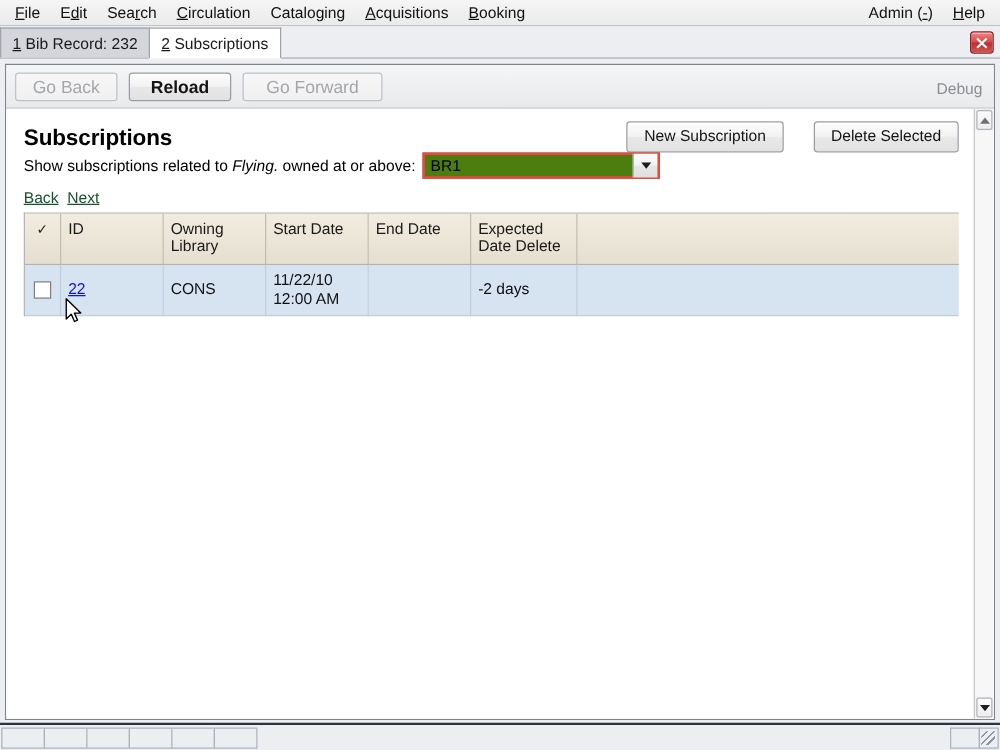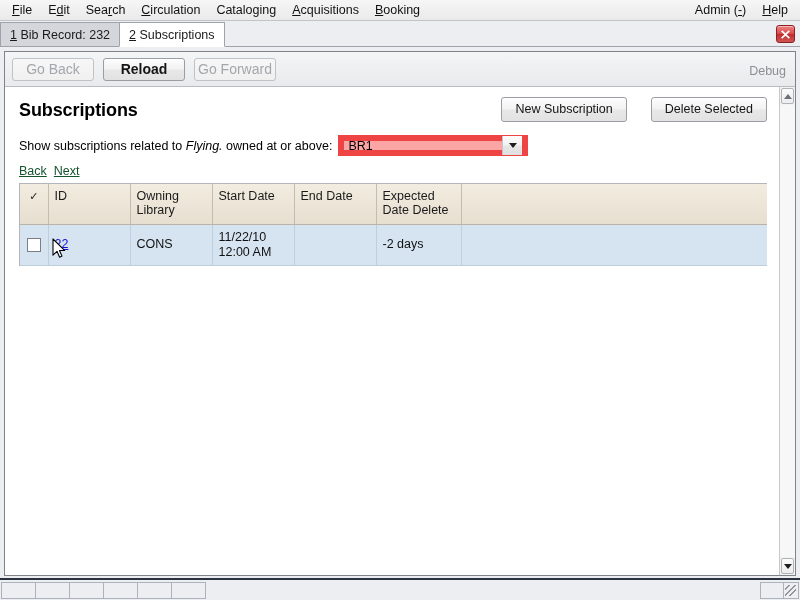--- a/index.html
+++ b/index.html
@@ -143,21 +143,21 @@
   }
   .btn.disabled {
     color: #a3a6ab;
     border-color: #bfc2c7;
     background: linear-gradient(to bottom, #f7f7f7 0%, #f0f0f0 100%);
     cursor: default;
     box-shadow: none;
   }
   .btn-goback { width: 80px; text-align: center; padding: 3px 0; }
   .btn-reload { width: 80px; text-align: center; padding: 3px 0; margin-left: 9px; font-weight: bold; }
-  .btn-goforward { width: 80px; text-align: center; padding: 3px 0; margin-left: 9px; }
+  .btn-goforward { width: 80px; text-align: center; padding: 3px 15px; margin-left: 9px; }
   .debug-label {
     position: absolute;
     right: 9px;
     top: 12px;
     font-size: 12.5px;
     color: #8b8e93;
     cursor: pointer;
   }
 
   
@@ -187,35 +187,34 @@
     font-size: 18px;
     font-weight: bold;
     color: #000000;
     margin: 4px 0 0 0;
     letter-spacing: -0.1px;
   }
   .head-actions { display: flex; gap: 24px; padding-top: 1px; }
   .head-actions .btn { padding: 4px 13px; font-size: 12.5px; }
 
   .filter-row {
-    margin-top: 13px;
     display: flex;
     align-items: center;
     font-size: 12.5px;
     color: #000;
   }
   .filter-text { white-space: nowrap; }
   .filter-text i { font-style: italic; }
   .select-box {
     margin-left: 6px;
     width: 190px;
     height: 21px;
     box-sizing: border-box;
-    border: 6px solid #ef4444;
-    background: #fca5a5;
+    border: 2px solid #ef4444;
+    background: #4d7c0f;
     display: flex;
     align-items: center;
     position: relative;
     cursor: pointer;
   }
   .select-value {
     padding-left: 4px;
     font-size: 12.5px;
     color: #000;
     flex: 1 1 auto;

